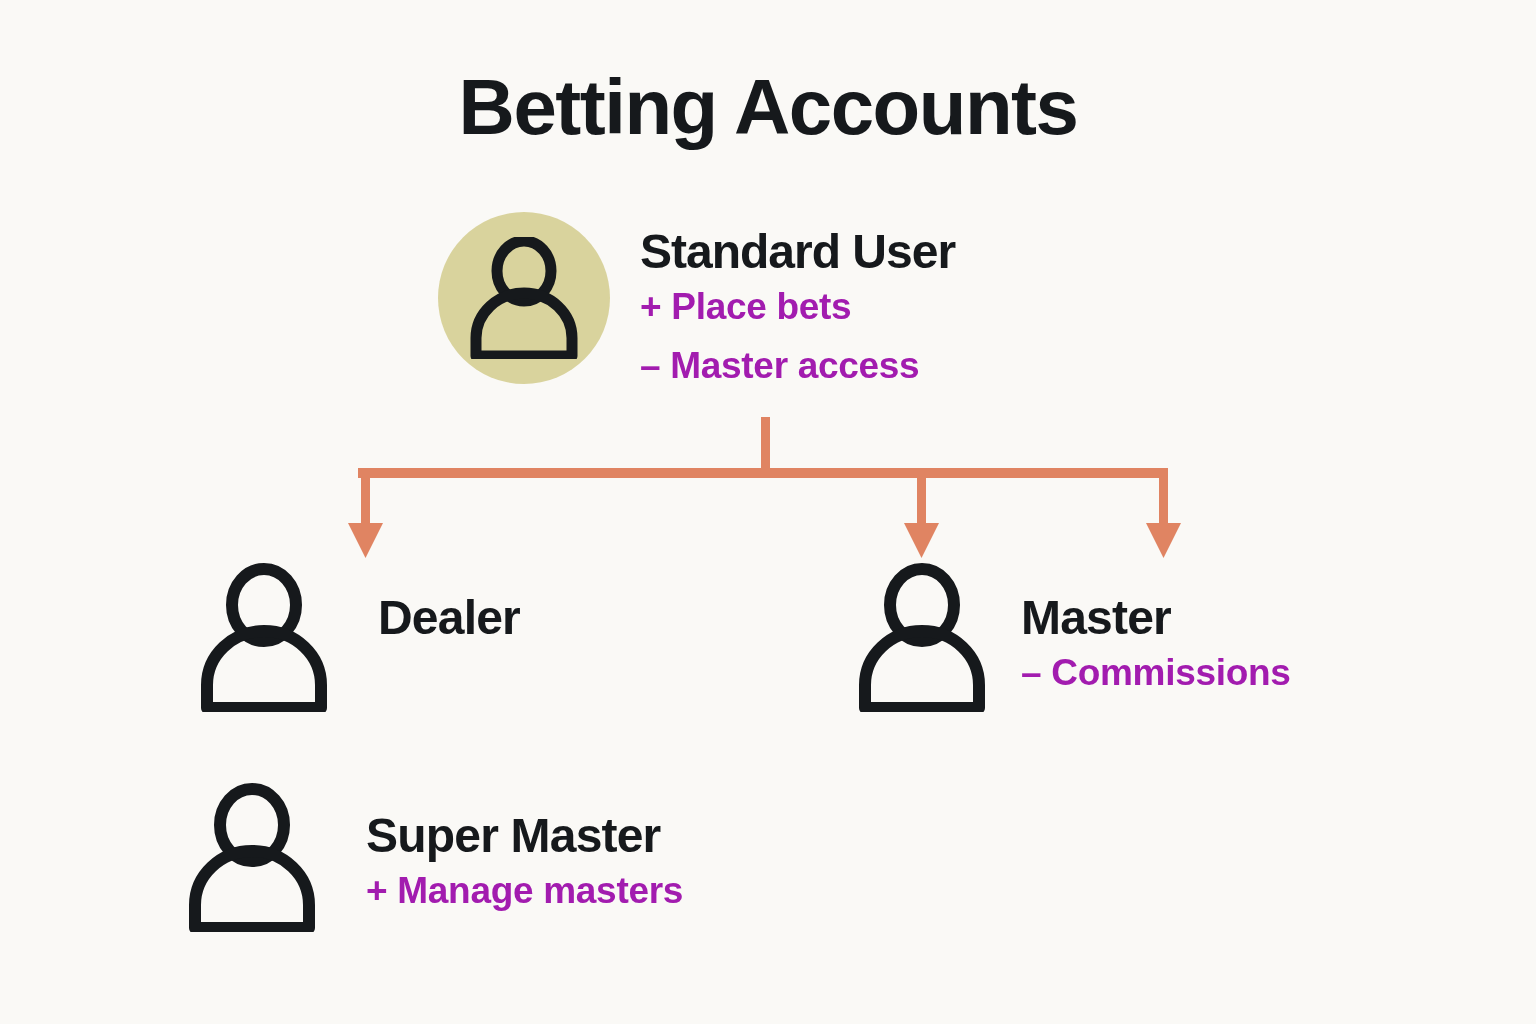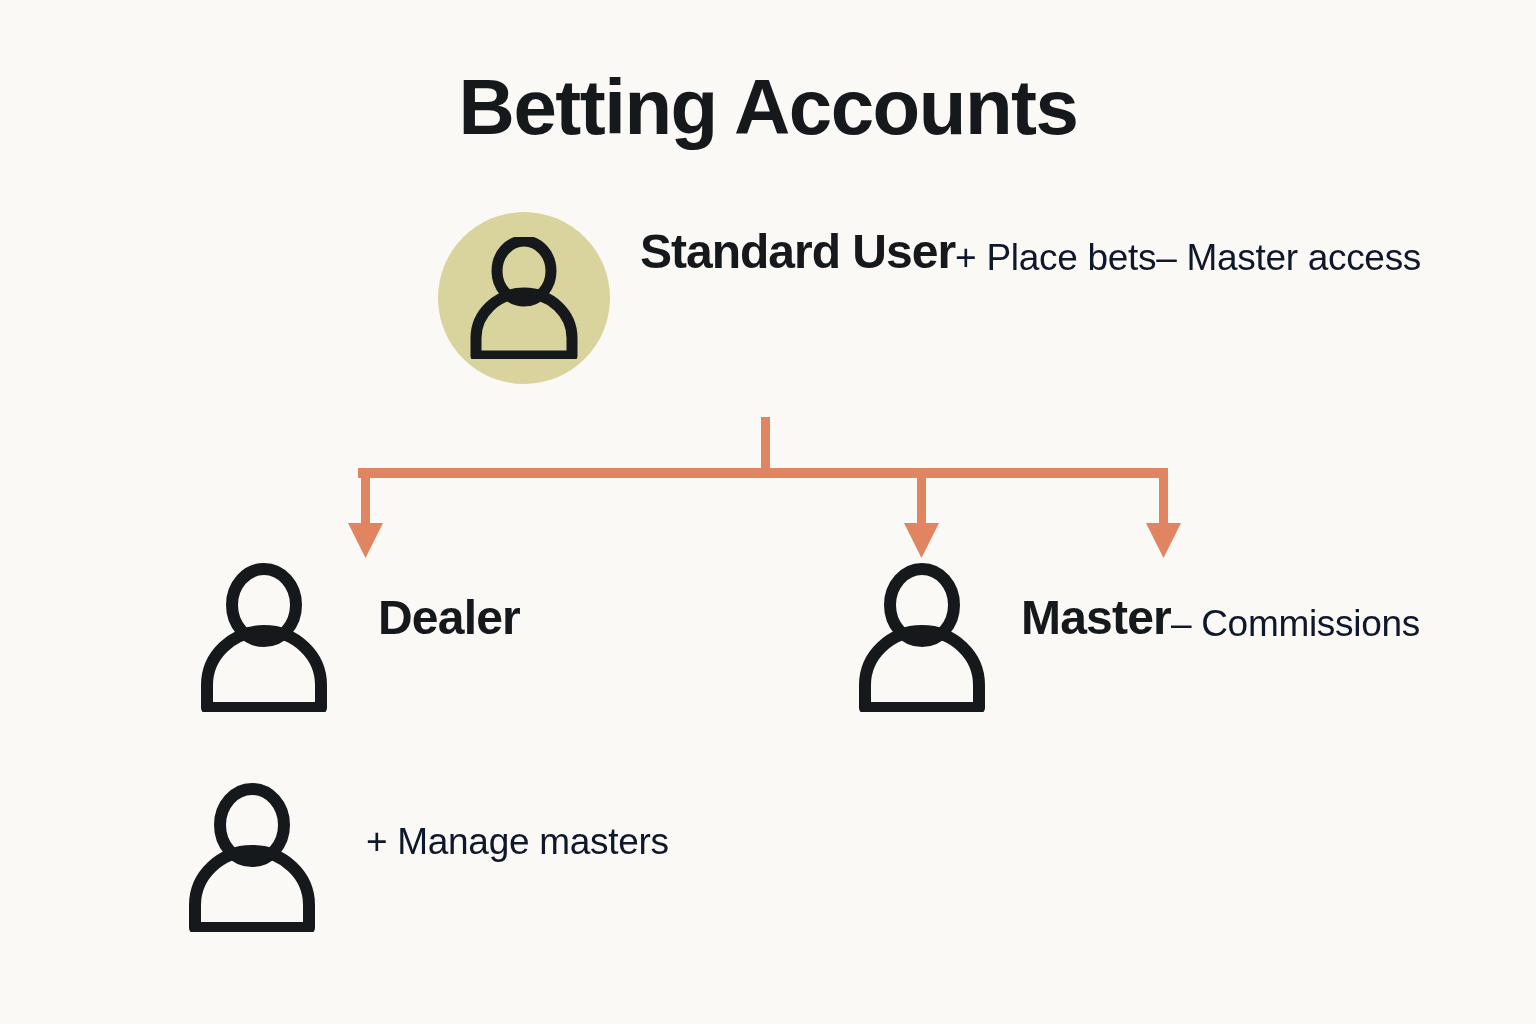--- a/index.html
+++ b/index.html
@@ -65,38 +65,39 @@
     width: 172px;
     height: 172px;
     border-radius: 50%;
     background: #d9d39d;
   }
 
   .avatar svg { display: block; }
 
   .node-text {
     display: flex;
+    flex-direction: column;
   }
 
   .node-title {
     font-size: 48px;
     font-weight: 700;
     line-height: 1.02;
     letter-spacing: -0.8px;
     color: #16191c;
     white-space: nowrap;
   }
   .node-title.strong { font-weight: 700; letter-spacing: -1px; }
 
   .perk {
     font-size: 37px;
-    font-weight: 400;
+    font-weight: 700;
     line-height: 1.6;
     letter-spacing: -0.3px;
-    color: #0f172a;
+    color: #a21caf;
     white-space: nowrap;
   }
 
   
   #node-standard-user {
     left: 438px;
     top: 212px;
   }
   #node-standard-user .node-text {
     margin-left: 30px;
@@ -195,17 +196,18 @@
   </div>
 
   <div class="node" id="node-super-master">
     <div class="avatar">
       <svg width="132" height="150" viewBox="0 0 132 150">
         <ellipse cx="66" cy="43" rx="32" ry="36" fill="none" stroke="#16191c" stroke-width="12"></ellipse>
         <path d="M9 146 L9 123 A57 54 0 0 1 123 123 L123 146 Z" fill="none" stroke="#16191c" stroke-width="12" stroke-linejoin="round"></path>
       </svg>
     </div>
     <div class="node-text">
+      <div class="node-title">Super Master</div>
       <div class="perk">+ Manage masters</div>
     </div>
   </div>
 
 </div>
 
 </body></html>

